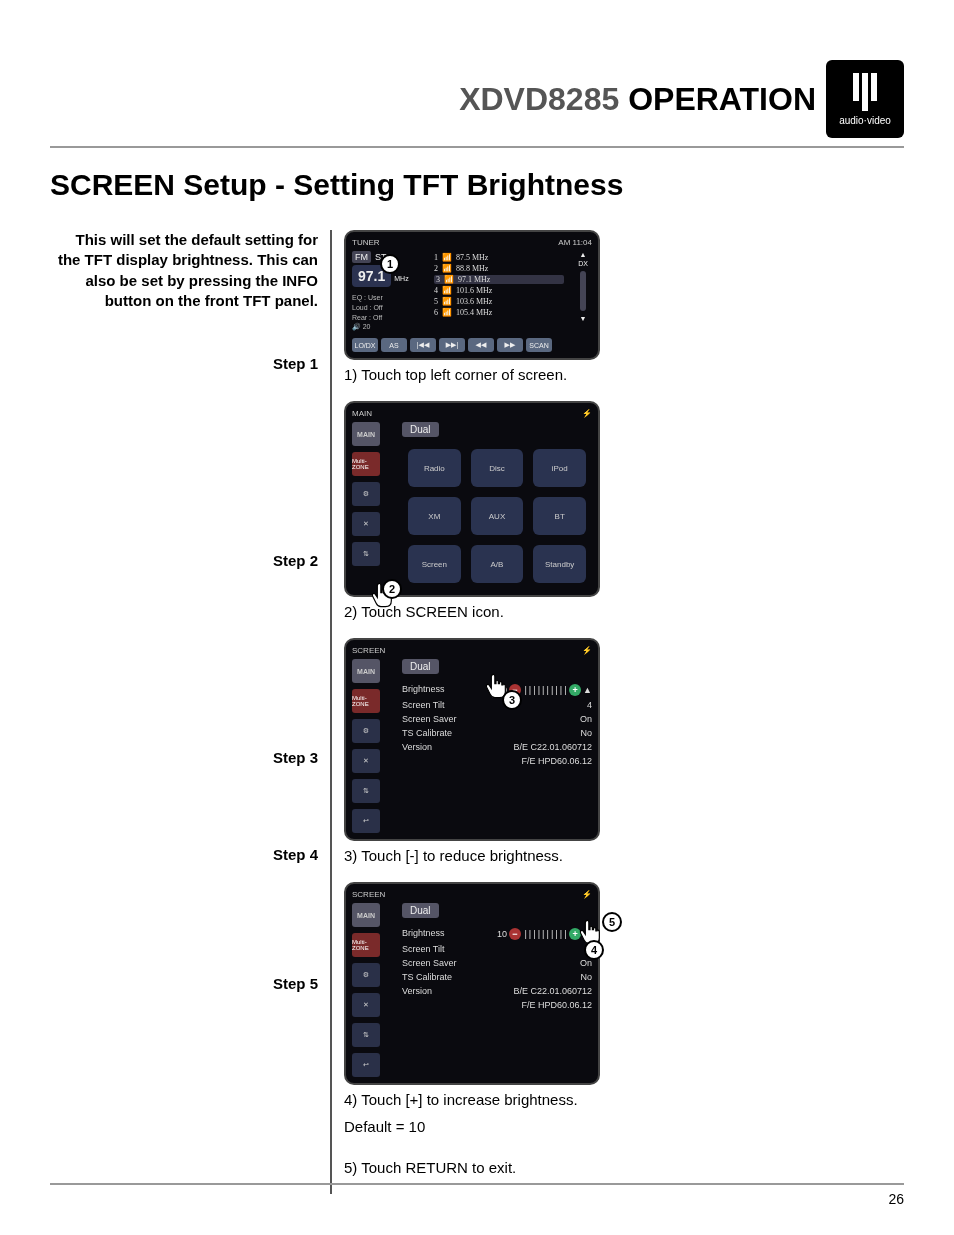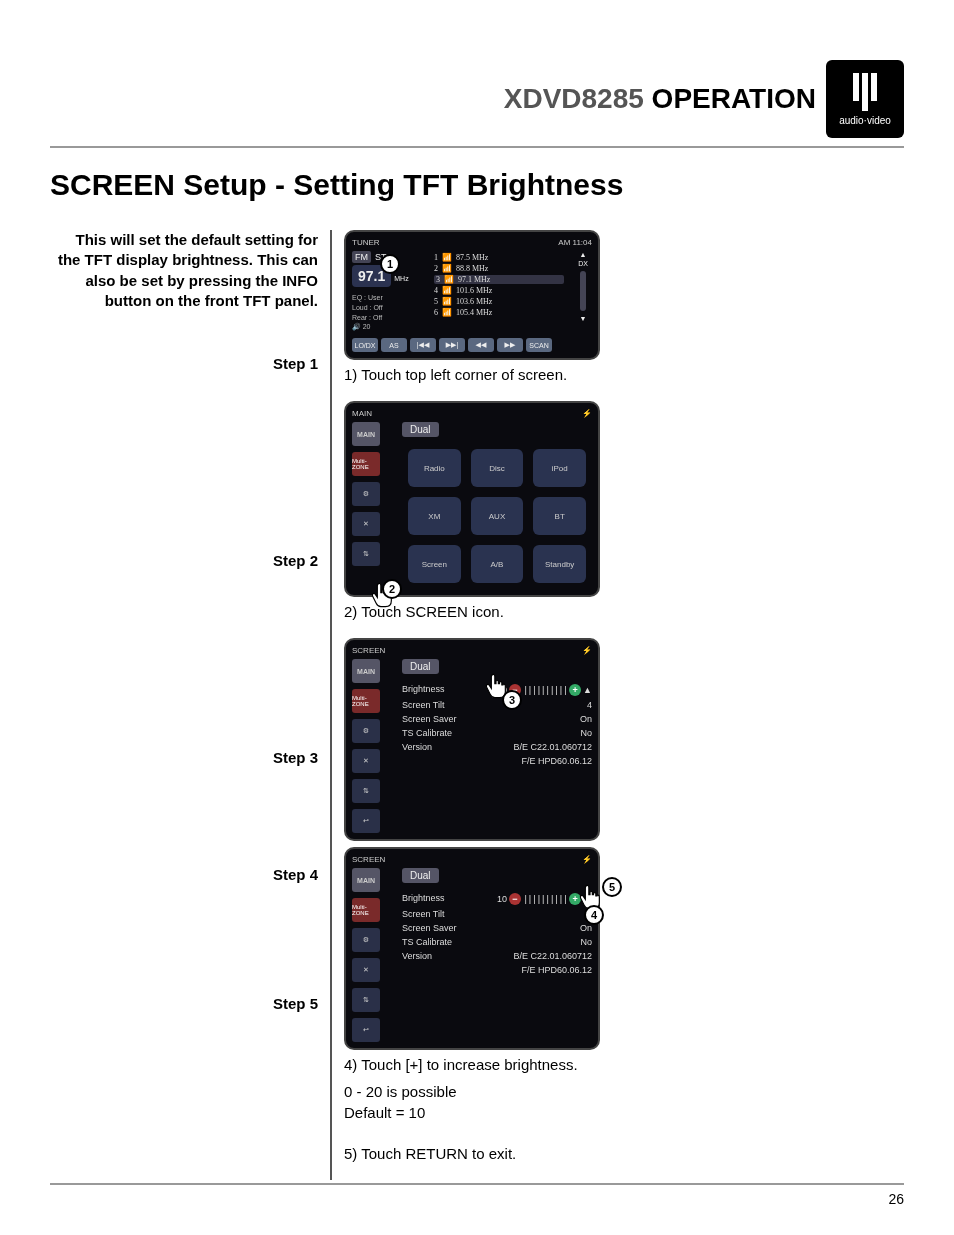--- a/index.html
+++ b/index.html
@@ -12,21 +12,21 @@
     position: relative;
     padding: 60px 50px 40px 50px;
   }
   .header {
     display: flex;
     justify-content: flex-end;
     align-items: center;
     gap: 10px;
     margin-bottom: 8px;
   }
-  .header-text { font-size: 28px; color: #555; font-weight: bold; }
+  .header-text { font-size: 32px; color: #555; font-weight: bold; }
   .header-text .strong { color: #000; }
   .logo {
     width: 78px; height: 78px;
     background: #000; color: #fff;
     display: flex; flex-direction: column;
     align-items: center; justify-content: center;
     border-radius: 6px;
     font-size: 10px;
   }
   .logo-bars { display:flex; gap:3px; margin-bottom:4px;}
@@ -119,21 +119,21 @@
 <hr class="hr1">
 
 <h1 class="title">SCREEN Setup - Setting TFT Brightness</h1>
 
 <div class="content">
   <div class="left-col">
     <p class="intro">This will set the default setting for the TFT display brightness. This can also be set by pressing the INFO button on the front TFT panel.</p>
     <div class="step-label" style="margin-top:0px">Step 1</div>
     <div class="step-label" style="margin-top:180px">Step 2</div>
     <div class="step-label" style="margin-top:180px">Step 3</div>
-    <div class="step-label" style="margin-top:100px">Step 4</div>
+    <div class="step-label" style="margin-top:80px">Step 4</div>
     <div class="step-label" style="margin-top:112px">Step 5</div>
   </div>
 
   <div class="divider"></div>
 
   <div class="right-col">
 
     <div class="shot">
       <div class="topbar">
           <span>TUNER</span>
@@ -271,20 +271,21 @@
           </div>
         </div>
       </div>
       <div class="num-badge" style="top:50px; right:76px;">3</div>
       <div class="finger" style="top:32px; right:88px;">
         <svg viewBox="0 0 24 24">
             <path fill="#fff" stroke="#000" stroke-width="1" d="M10 2c1 0 1 1 1 2v6h1V8c0-1 2-1 2 0v2h1V9c0-1 2-1 2 0v2h1c0-1 2-1 2 1v5c0 3-2 5-5 5h-4c-2 0-3-1-4-3l-3-6c-1-2 1-3 2-2l2 3V4c0-1 1-2 2-2z"></path>
           </svg>
       </div>
     </div>
+    <p class="caption">3) Touch [-] to reduce brightness.</p>
 
     <div class="shot" style="overflow:visible;">
       <div class="topbar">
           <span>SCREEN</span>
           <span>⚡</span>
         </div>
       <div class="screen-body">
         <div class="sidebar">
           <div class="sb main">MAIN</div>
           <div class="sb mz">Multi-ZONE</div>
@@ -331,21 +332,20 @@
       </div>
       <div class="num-badge" style="top:56px; right:-6px;">4</div>
       <div class="num-badge" style="top:28px; right:-24px;">5</div>
       <div class="finger" style="top:34px; right:-6px;">
         <svg viewBox="0 0 24 24">
             <path fill="#fff" stroke="#000" stroke-width="1" d="M10 2c1 0 1 1 1 2v6h1V8c0-1 2-1 2 0v2h1V9c0-1 2-1 2 0v2h1c0-1 2-1 2 1v5c0 3-2 5-5 5h-4c-2 0-3-1-4-3l-3-6c-1-2 1-3 2-2l2 3V4c0-1 1-2 2-2z"></path>
           </svg>
       </div>
     </div>
     <p class="caption" style="margin-bottom:10px;">4) Touch [+] to increase brightness.</p>
-    <p class="range-note">0 - 20 is possible</p>
     <p class="range-note" style="margin-bottom:24px;">Default = 10</p>
 
     <p class="caption">5) Touch RETURN to exit.</p>
 
   </div>
 </div>
 
 <hr class="hr2">
 <div class="pagenum">26</div>
 

